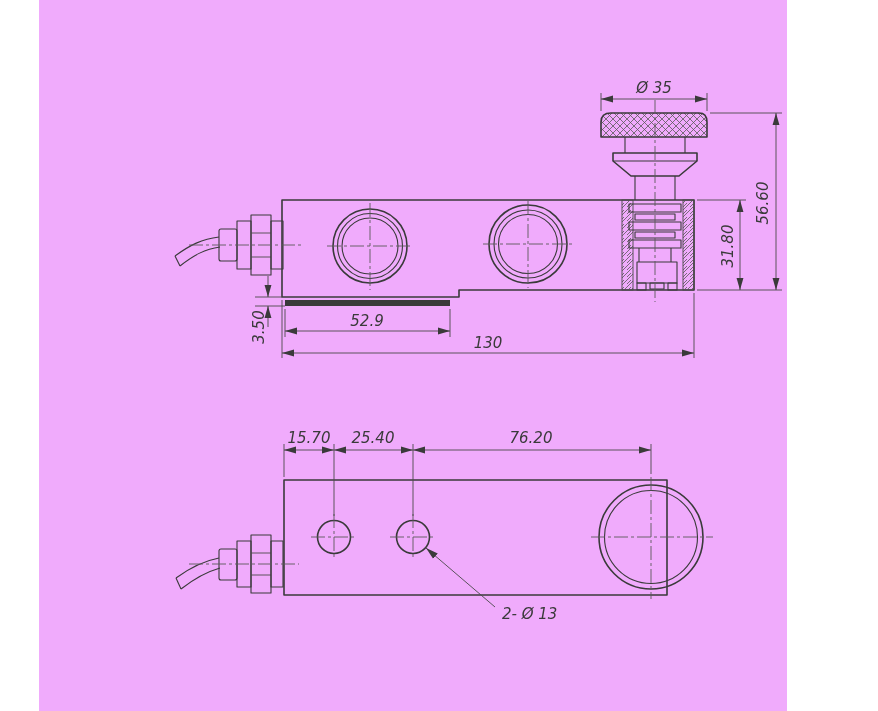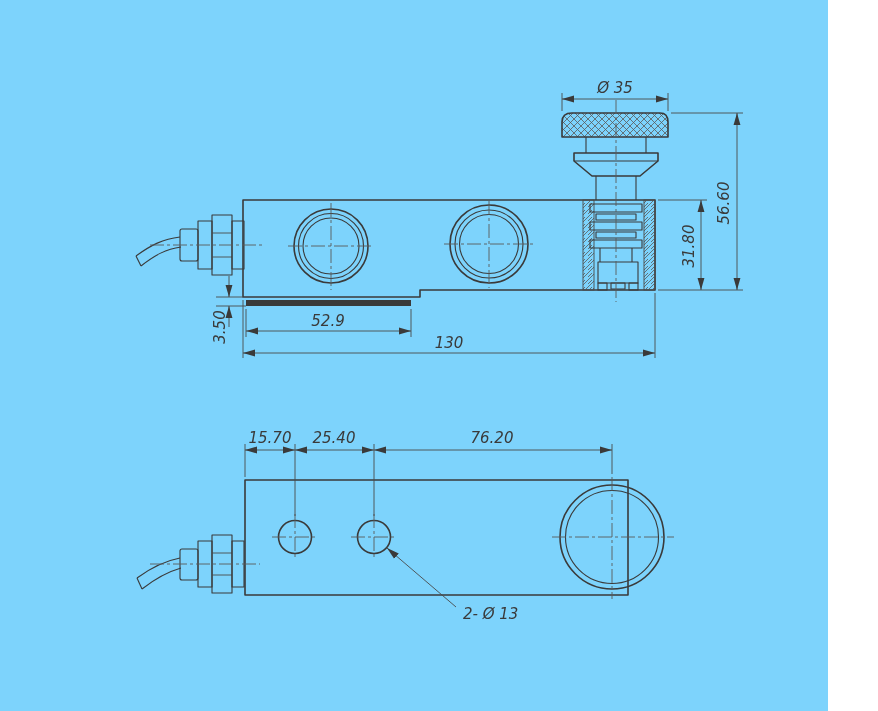--- a/index.html
+++ b/index.html
@@ -1,16 +1,16 @@
 <!DOCTYPE html>
 <html><head>
 <meta charset="utf-8">
 <style>
   html,body { margin:0; padding:0; background:#ffffff; }
-  .canvas { width:828px; height:711px; background:#7dd3fc; position:relative; overflow:hidden; }
+  .canvas { width:748px; height:711px; background:#f0abfc; position:relative; overflow:hidden;margin-left:39px; }
   svg { display:block; }
   .o  { fill:none; stroke:#3a3a3a; stroke-width:1.6; stroke-linejoin:round; stroke-linecap:round; }
   .o2 { fill:none; stroke:#3a3a3a; stroke-width:1.1; stroke-linejoin:round; }
   .t  { fill:none; stroke:#4a4a4a; stroke-width:0.9; }
   .cl { fill:none; stroke:#5a5a5a; stroke-width:0.9; stroke-dasharray:14 3 3 3; }
   .dim{ fill:none; stroke:#4a4a4a; stroke-width:0.9; }
   .txt{ font-family:"DejaVu Sans", sans-serif; font-style:italic; font-size:15px;
         fill:#3a3a3a; text-anchor:middle; }
   .fillbar { fill:#3a3a3a; stroke:none; }
 </style>

